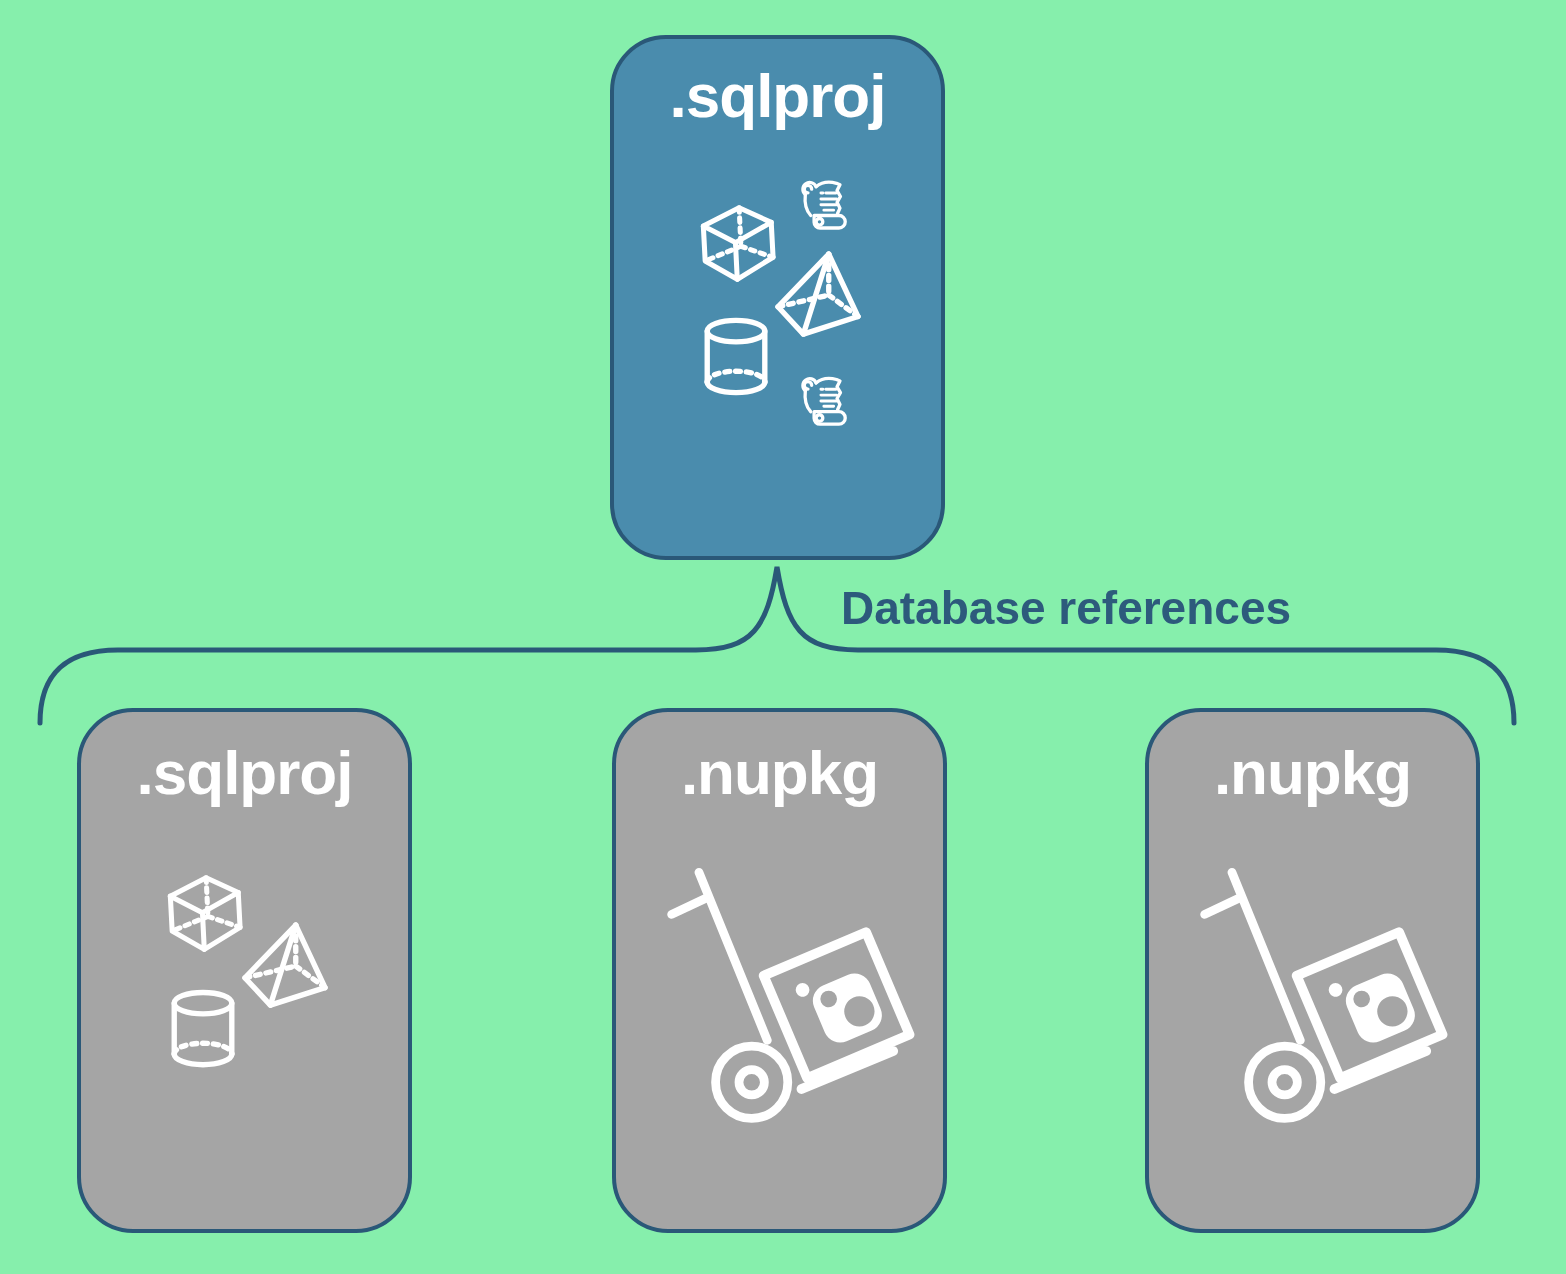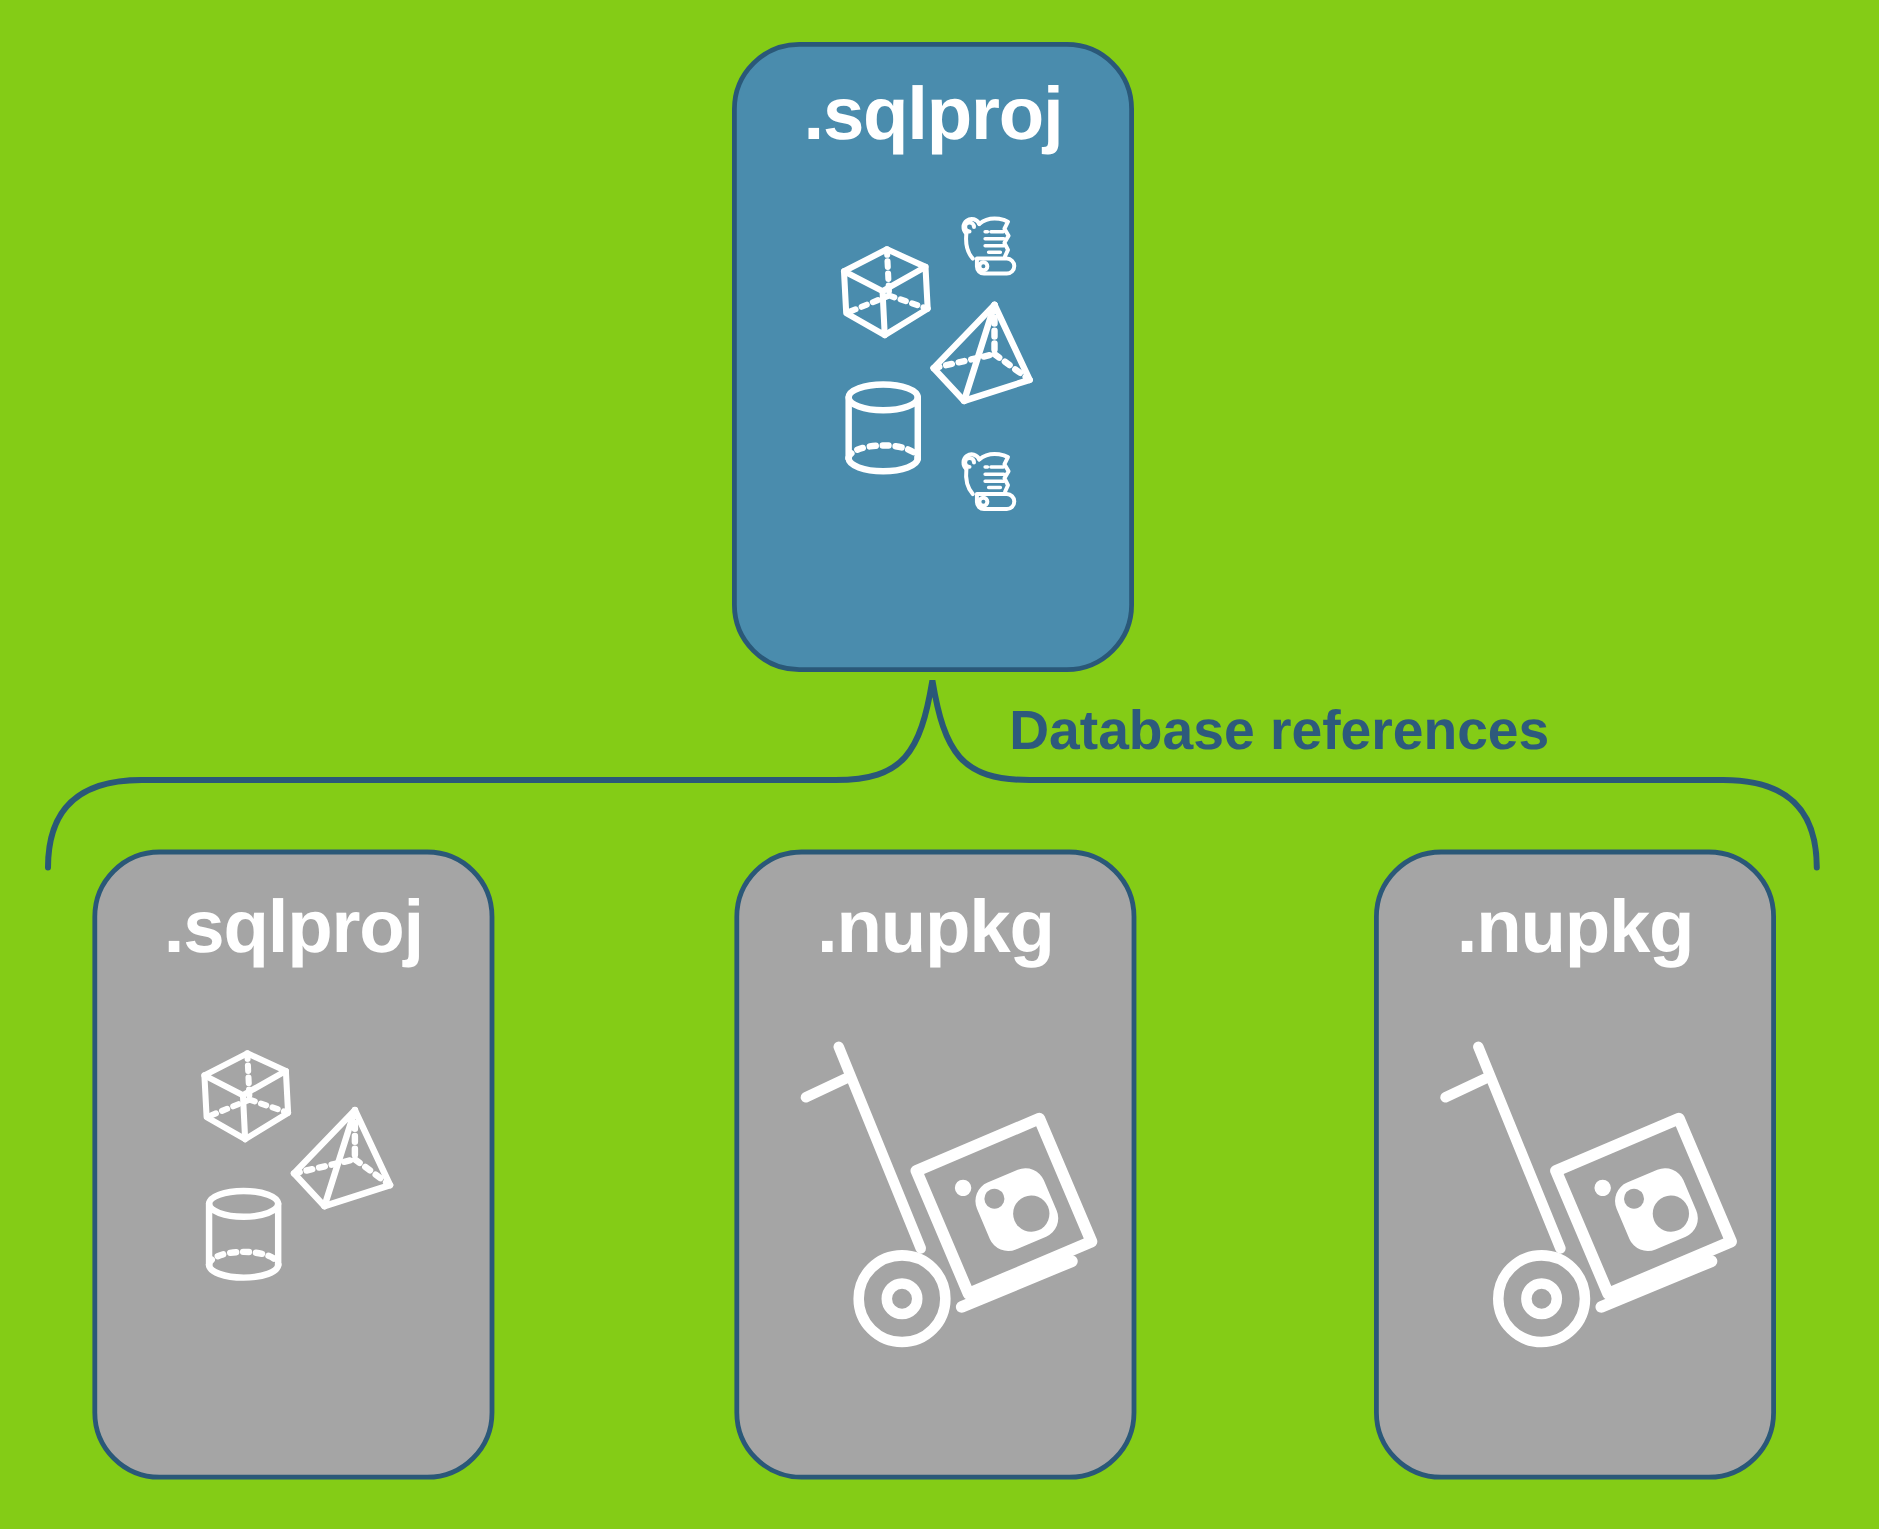--- a/index.html
+++ b/index.html
@@ -1,17 +1,17 @@
 <!DOCTYPE html>
 <html style="--accent: #4a8cad; --gray: #a5a5a5; --border: #2a5878; --label: #2d5a7c; --icon: #ffffff;"><head>
 <meta charset="utf-8">
 <style>
   html,body{margin:0;padding:0;background:#ffffff;}
   .page{
-    position:relative;width:1566px;height:1274px;background:#84cc16;overflow:hidden;
+    position:relative;width:1566px;height:1274px;background:#86efac;overflow:hidden;
     font-family:"Liberation Sans","DejaVu Sans",sans-serif;
   }
   .box{
     position:absolute;width:335px;height:525px;border-radius:56px;
     border:4px solid var(--border,#2a5878);box-sizing:border-box;
   }
   .box.root{background:var(--accent,#4a8cad);left:610px;top:35px;}
   .box.child{background:var(--gray,#a5a5a5);top:708px;}
   .box.child.c0{left:77px;}
   .box.child.c1{left:612px;}

